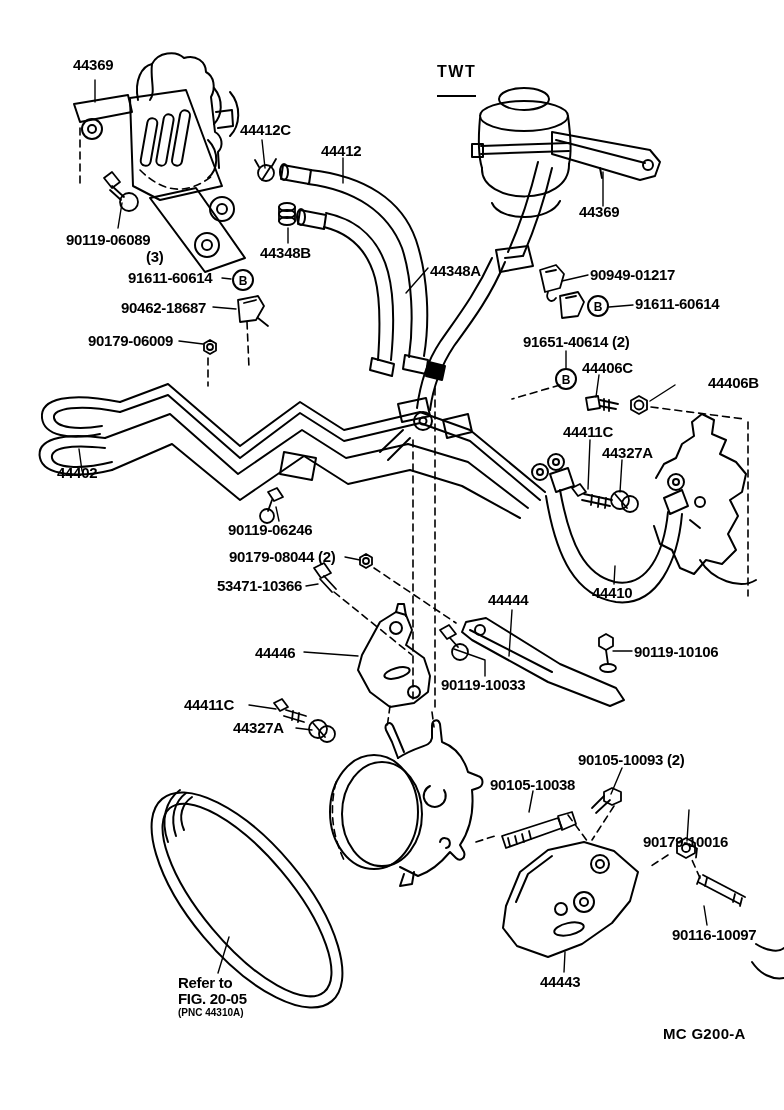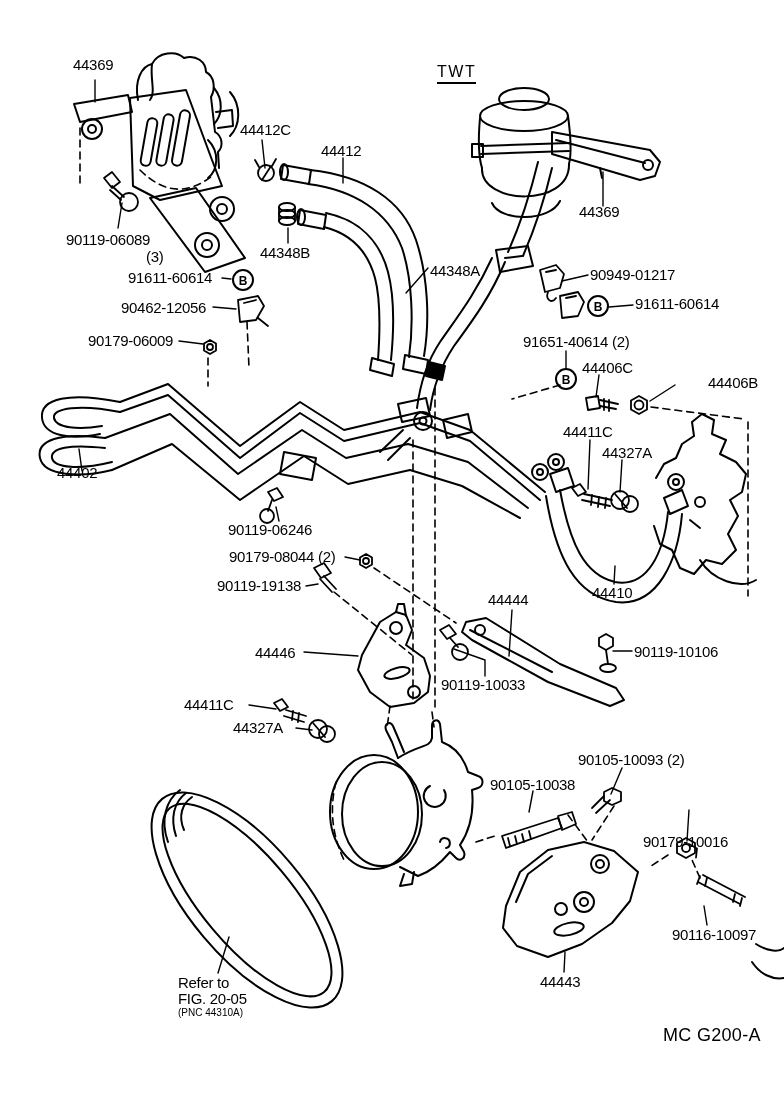--- a/index.html
+++ b/index.html
@@ -1,23 +1,23 @@
 <!DOCTYPE html>
 <html><head>
 <meta charset="utf-8">
 <style>
   html,body{margin:0;padding:0;background:#fff;}
   #page{position:relative;width:784px;height:1110px;background:#fff;overflow:hidden;
         font-family:"Liberation Sans",sans-serif;}
   #art{position:absolute;left:0;top:0;}
-  .lbl{position:absolute;font-weight:normal;font-size:15px;line-height:1;color:#000;
+  .lbl{position:absolute;font-weight:bold;font-size:15px;line-height:1;color:#000;
        letter-spacing:-0.3px;white-space:nowrap;}
   .lbl.sm{font-size:10px;letter-spacing:0;}
-  .lbl.code{font-size:16px;letter-spacing:1.5px;border-bottom:2.5px solid #000;padding-bottom:2px;}
-  .lbl.footer{font-size:18px;letter-spacing:0.3px;}
+  .lbl.code{font-size:16px;letter-spacing:1.5px;border-bottom:2.5px solid #000;padding-bottom:15px;}
+  .lbl.footer{font-size:15px;letter-spacing:0.3px;}
   svg *{vector-effect:none;}
 </style>
 </head>
 <body>
 
 <div id="page">
 
 <svg id="art" width="784" height="1110" viewBox="0 0 784 1110">
   <g fill="none" stroke="#000" stroke-linecap="round" stroke-linejoin="round">
 
@@ -366,31 +366,31 @@
 <div class="lbl" style="left:240px;top:122px">44412C</div>
 <div class="lbl" style="left:321px;top:143px">44412</div>
 <div class="lbl" style="left:579px;top:204px">44369</div>
 <div class="lbl" style="left:66px;top:232px">90119-06089</div>
 <div class="lbl" style="left:146px;top:249px">(3)</div>
 <div class="lbl" style="left:260px;top:245px">44348B</div>
 <div class="lbl" style="left:430px;top:263px">44348A</div>
 <div class="lbl" style="left:590px;top:267px">90949-01217</div>
 <div class="lbl" style="left:128px;top:270px">91611-60614</div>
 <div class="lbl" style="left:635px;top:296px">91611-60614</div>
-<div class="lbl" style="left:121px;top:300px">90462-12056</div>
+<div class="lbl" style="left:121px;top:300px">90462-18687</div>
 <div class="lbl" style="left:88px;top:333px">90179-06009</div>
 <div class="lbl" style="left:523px;top:334px">91651-40614 (2)</div>
 <div class="lbl" style="left:582px;top:360px">44406C</div>
 <div class="lbl" style="left:708px;top:375px">44406B</div>
 <div class="lbl" style="left:563px;top:424px">44411C</div>
 <div class="lbl" style="left:602px;top:445px">44327A</div>
 <div class="lbl" style="left:57px;top:465px">44402</div>
 <div class="lbl" style="left:228px;top:522px">90119-06246</div>
 <div class="lbl" style="left:229px;top:549px">90179-08044 (2)</div>
-<div class="lbl" style="left:217px;top:578px">90119-19138</div>
+<div class="lbl" style="left:217px;top:578px">53471-10366</div>
 <div class="lbl" style="left:488px;top:592px">44444</div>
 <div class="lbl" style="left:592px;top:585px">44410</div>
 <div class="lbl" style="left:255px;top:645px">44446</div>
 <div class="lbl" style="left:441px;top:677px">90119-10033</div>
 <div class="lbl" style="left:634px;top:644px">90119-10106</div>
 <div class="lbl" style="left:184px;top:697px">44411C</div>
 <div class="lbl" style="left:233px;top:720px">44327A</div>
 <div class="lbl" style="left:578px;top:752px">90105-10093 (2)</div>
 <div class="lbl" style="left:490px;top:777px">90105-10038</div>
 <div class="lbl" style="left:643px;top:834px">90179-10016</div>

